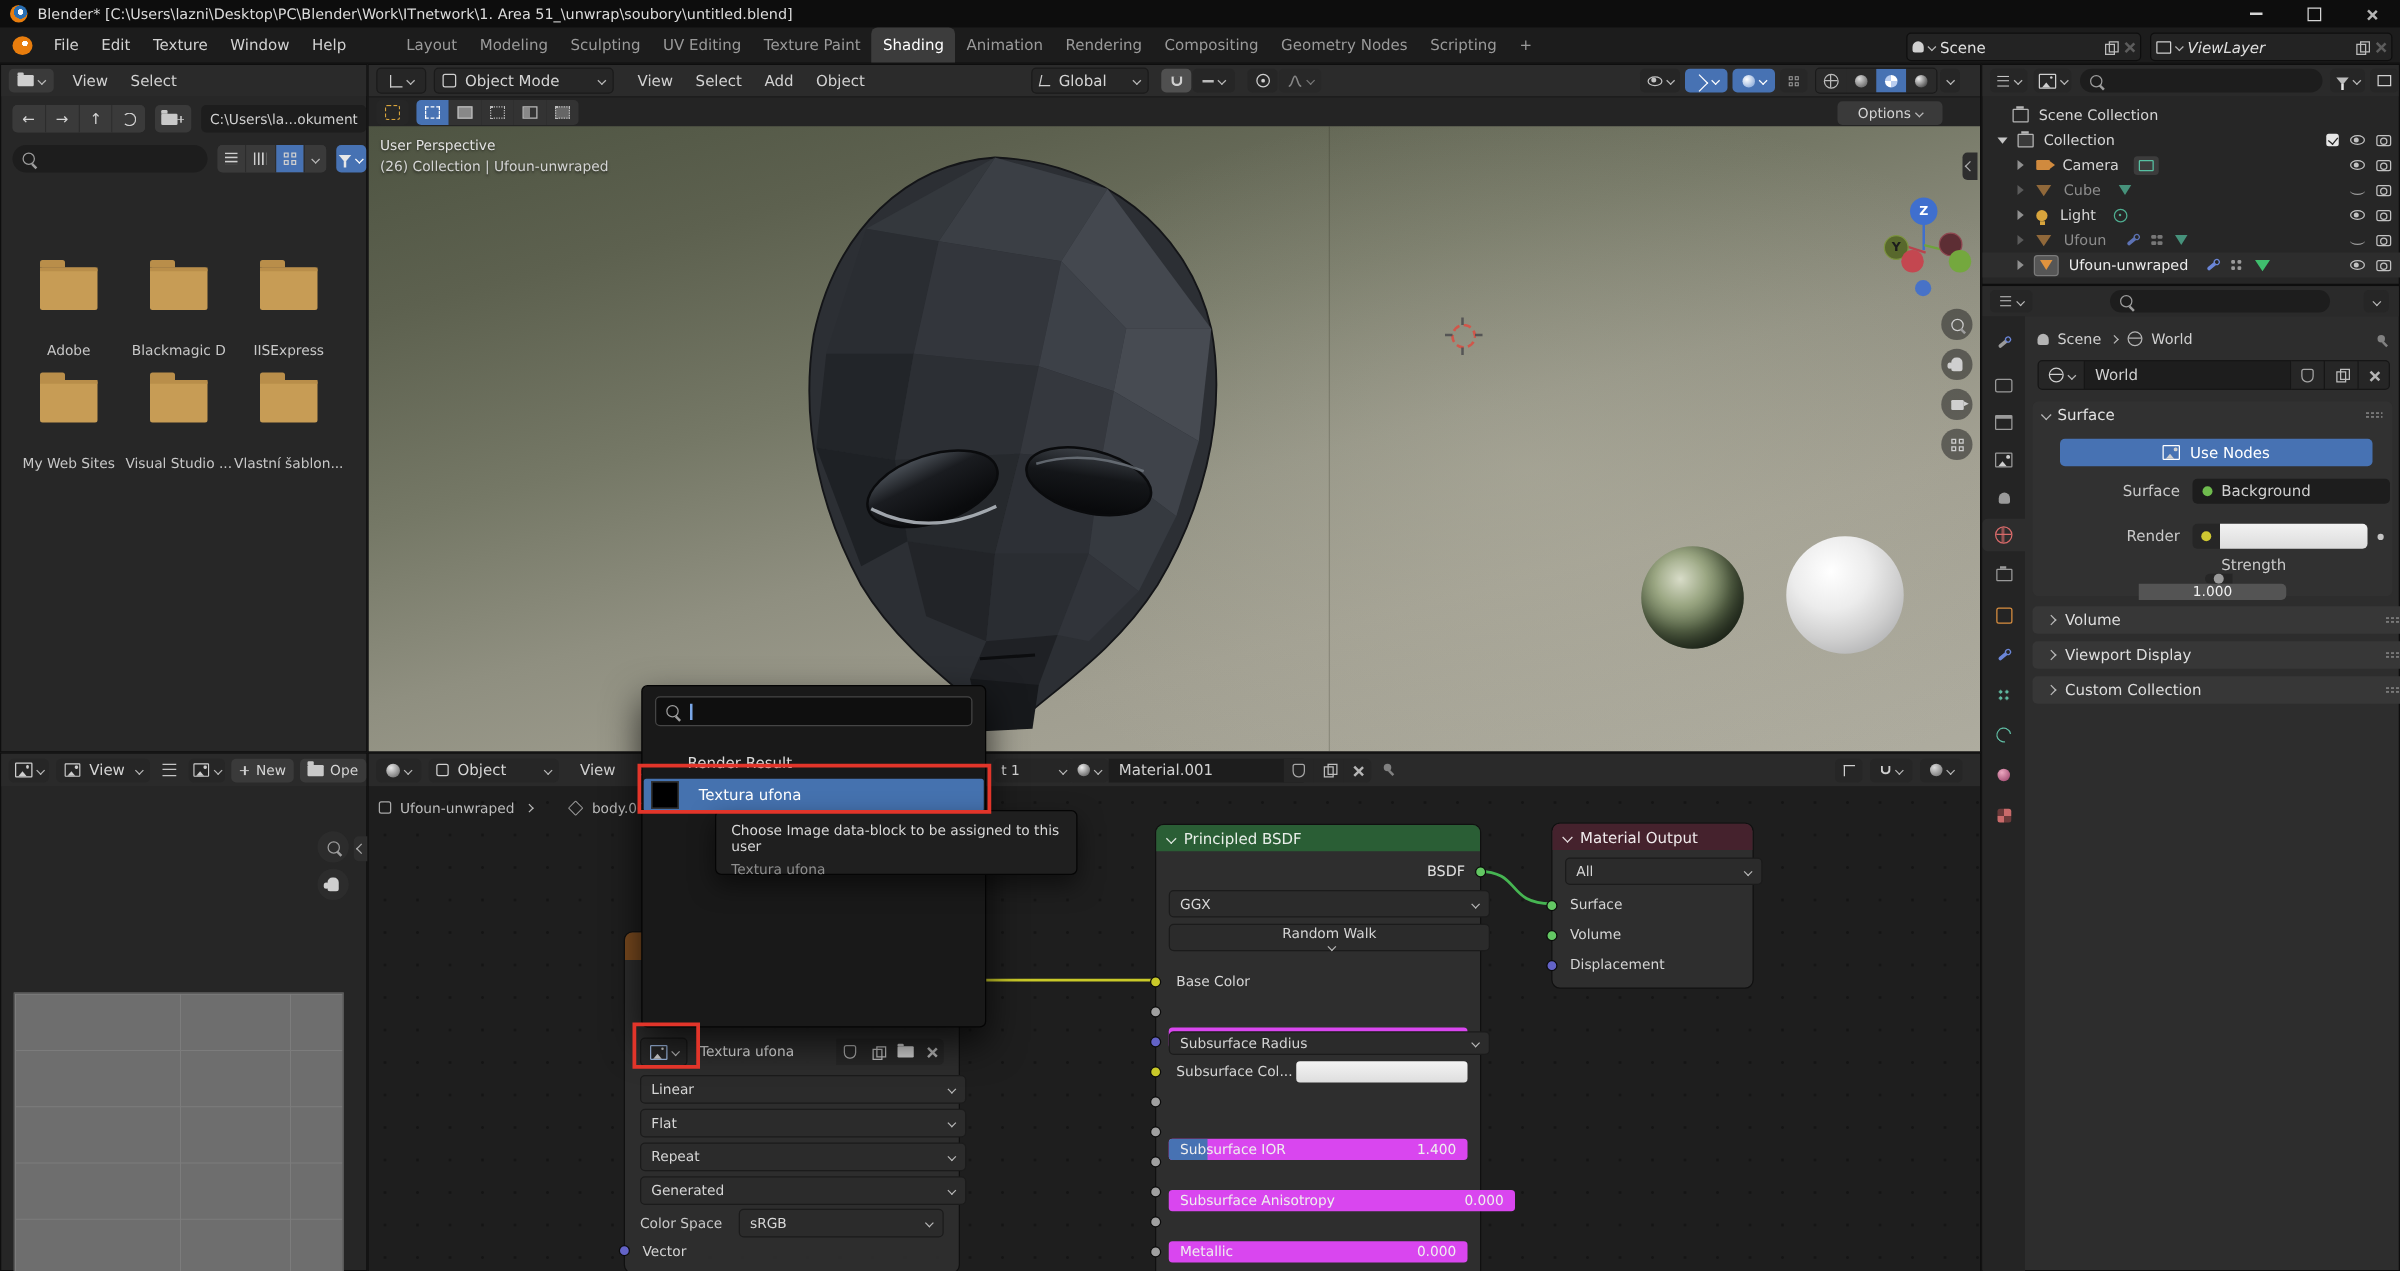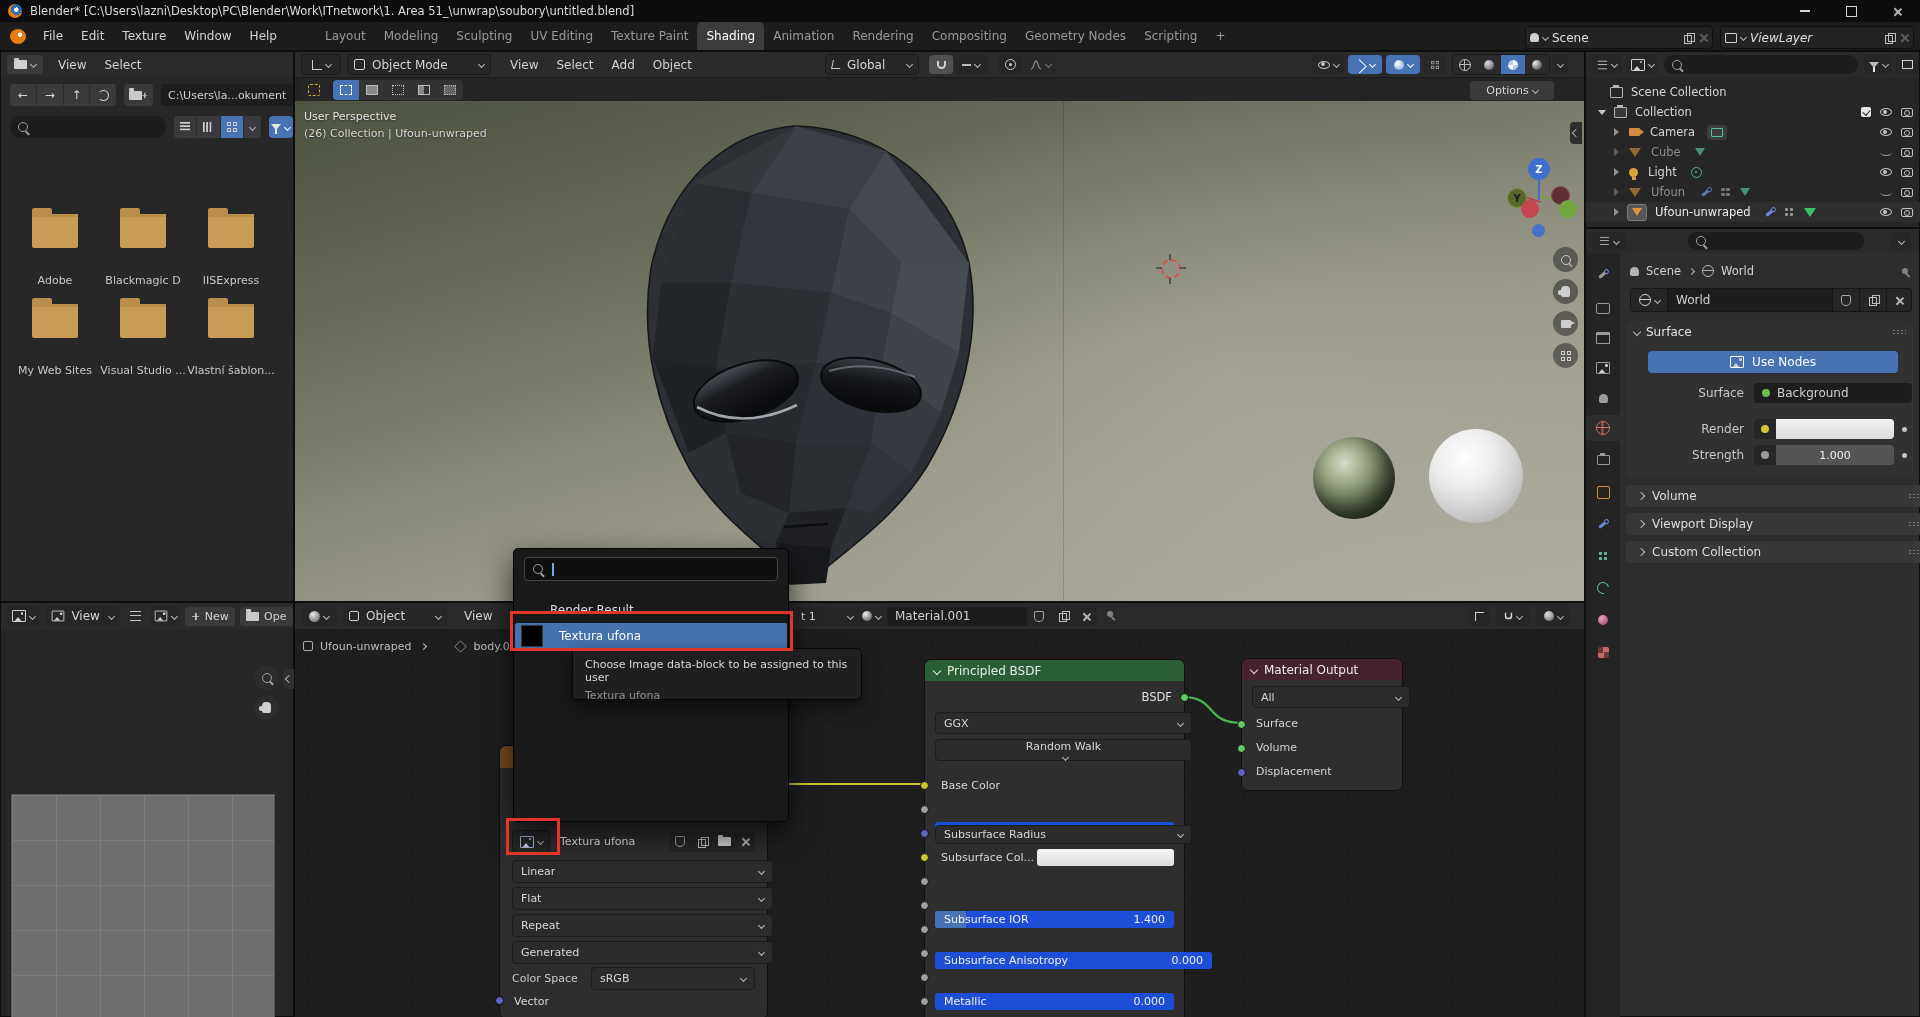--- a/index.html
+++ b/index.html
@@ -52,21 +52,21 @@
   .ic-pin{width:6px;height:6px;border-radius:50%;background:#a5a5a5;position:relative;transform:rotate(0deg);flex:none;}
   .ic-pin::after{content:"";position:absolute;left:5px;top:5px;width:1.5px;height:5px;background:#a5a5a5;transform:rotate(-45deg);}
   .ic-funnel{width:0;height:0;border-left:5px solid transparent;border-right:5px solid transparent;border-top:6px solid #e8e8e8;position:relative;flex:none;}
   .ic-funnel::after{content:"";position:absolute;left:-1px;top:-1px;width:2px;height:5px;background:#e8e8e8;}
   .ic-wrench{width:10px;height:3px;background:#6b86d8;border-radius:2px;transform:rotate(-40deg);position:relative;flex:none;}
   .ic-wrench::after{content:"";position:absolute;right:-2px;top:-1.5px;width:5px;height:5px;border:1.6px solid #6b86d8;border-radius:50%;box-sizing:border-box;background:#262626;}
   .ic-mods{width:9px;height:9px;display:grid;grid-template-columns:3.5px 3.5px;grid-template-rows:3.5px 3.5px;gap:1.5px;flex:none;}
   .ic-mods i{background:#9a9a9a;border-radius:1px;}
   .sock{width:9px;height:9px;border-radius:50%;border:1px solid #0b0b0b;box-sizing:border-box;position:absolute;}
   .node-dd{background:#2b2b2b;border:1px solid #1b1b1b;border-radius:4px;display:flex;align-items:center;color:#d6d6d6;font-size:11px;padding:0 8px;justify-content:space-between;}
-  .nslider{background:#1d4ed8;border-radius:3px;position:relative;overflow:hidden;display:flex;align-items:center;font-size:11px;color:#efefef;}
+  .nslider{background:#d946ef;border-radius:3px;position:relative;overflow:hidden;display:flex;align-items:center;font-size:11px;color:#efefef;}
   .nslider .fill{position:absolute;left:0;top:0;bottom:0;background:#4772b3;}
   .nslider .lbl{position:relative;padding-left:9px;flex:1;}
   .nslider .val{position:relative;padding-right:9px;}
   .sec-h{background:#373737;border-radius:4px;display:flex;align-items:center;color:#dedede;font-size:12px;padding:0 8px;}
   .dots-h{margin-left:auto;width:14px;height:6px;background-image:radial-gradient(#8a8a8a 1px,transparent 1px);background-size:4px 3px;opacity:.8;}
   .tabico{display:flex;align-items:center;justify-content:center;width:34px;height:26px;}
   .tab-sq{width:12px;height:12px;border:1.6px solid #9a9a9a;border-radius:2px;}
   .redbox{position:absolute;border:3px solid #e2352a;z-index:60;pointer-events:none;}
   .glabel{font-size:10px;color:#1c1c1c;font-weight:bold;}
 </style>
@@ -679,21 +679,21 @@
       </div>
     </div>
     <div class="abs row" style="left:0;top:98px;width:288px;height:20px;">
       <span style="width:118px;text-align:right;color:#c9c9c9;">Render</span>
       <div class="row" style="margin-left:10px;width:22px;height:20px;background:#262626;border-radius:4px 0 0 4px;justify-content:center;">
           <i style="width:8px;height:8px;border-radius:50%;background:#cfc832;"></i>
         </div>
       <div style="width:118px;height:20px;background:linear-gradient(#f2f2f2,#dcdcdc);border-radius:0 4px 4px 0;"></div>
       <i style="margin-left:8px;width:5px;height:5px;border-radius:50%;background:#c5c5c5;"></i>
     </div>
-    <div class="abs row" style="left:0;top:124px;width:288px;height:20px;">
+    <div class="abs row" style="left:0;top:124px;width:288px;height:20px;flex-direction:column;">
       <span style="width:118px;text-align:right;color:#c9c9c9;">Strength</span>
       <div class="row" style="margin-left:10px;width:22px;height:20px;background:#262626;border-radius:4px 0 0 4px;justify-content:center;">
           <i style="width:8px;height:8px;border-radius:50%;background:#9a9a9a;"></i>
         </div>
       <div class="row" style="width:118px;height:20px;background:#545454;border-radius:0 4px 4px 0;justify-content:center;color:#f0f0f0;font-size:11px;">
           <span>1.000</span>
         </div>
       <i style="margin-left:8px;width:5px;height:5px;border-radius:50%;background:#c5c5c5;"></i>
     </div>
   </div>

